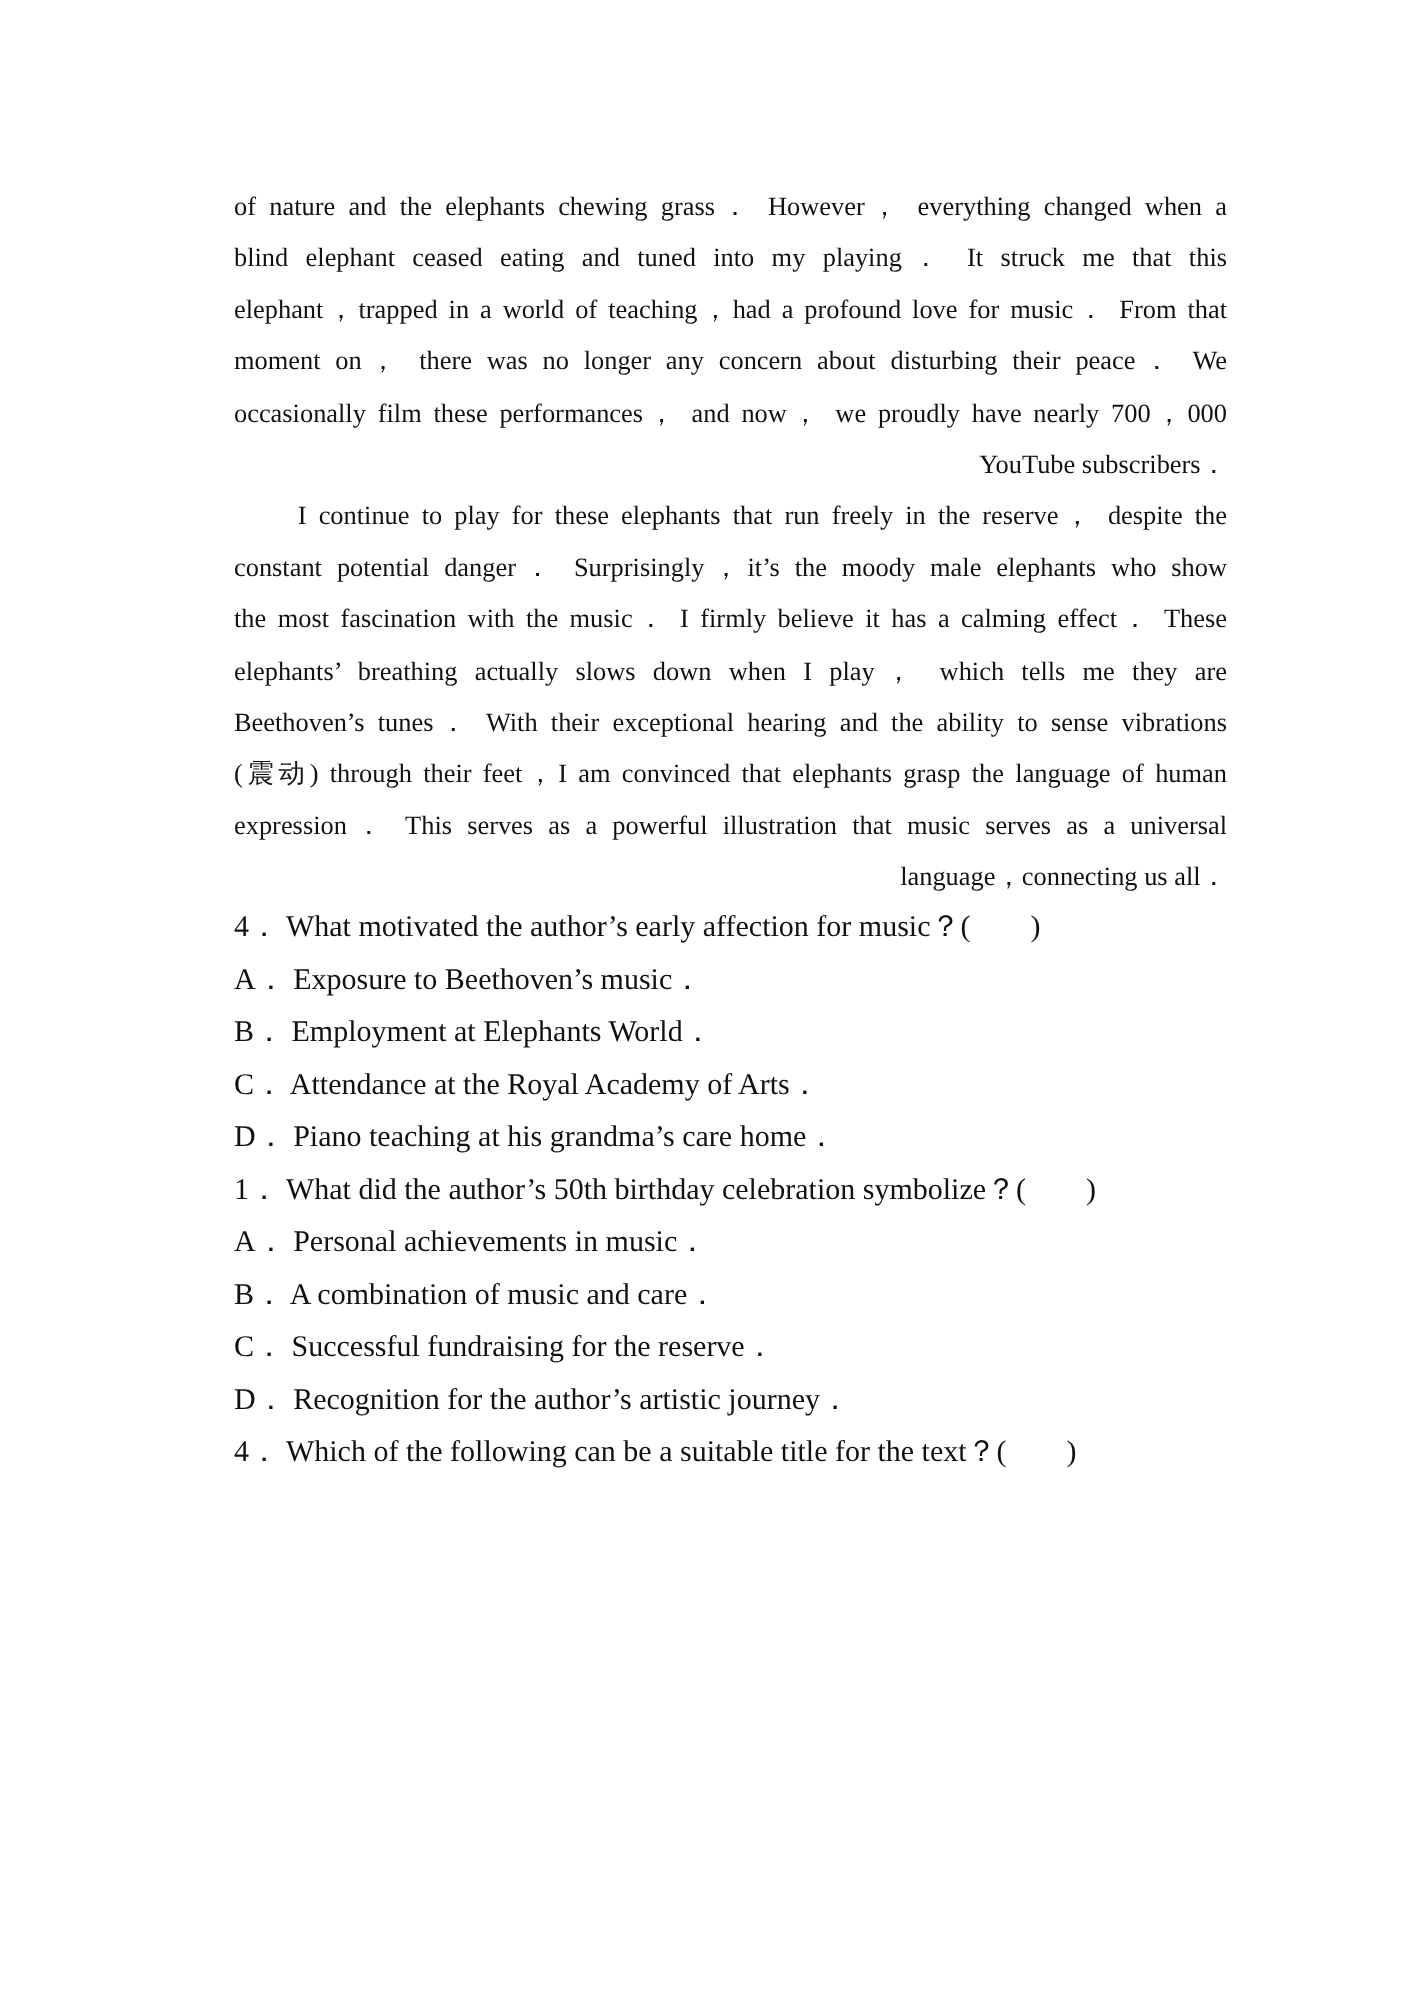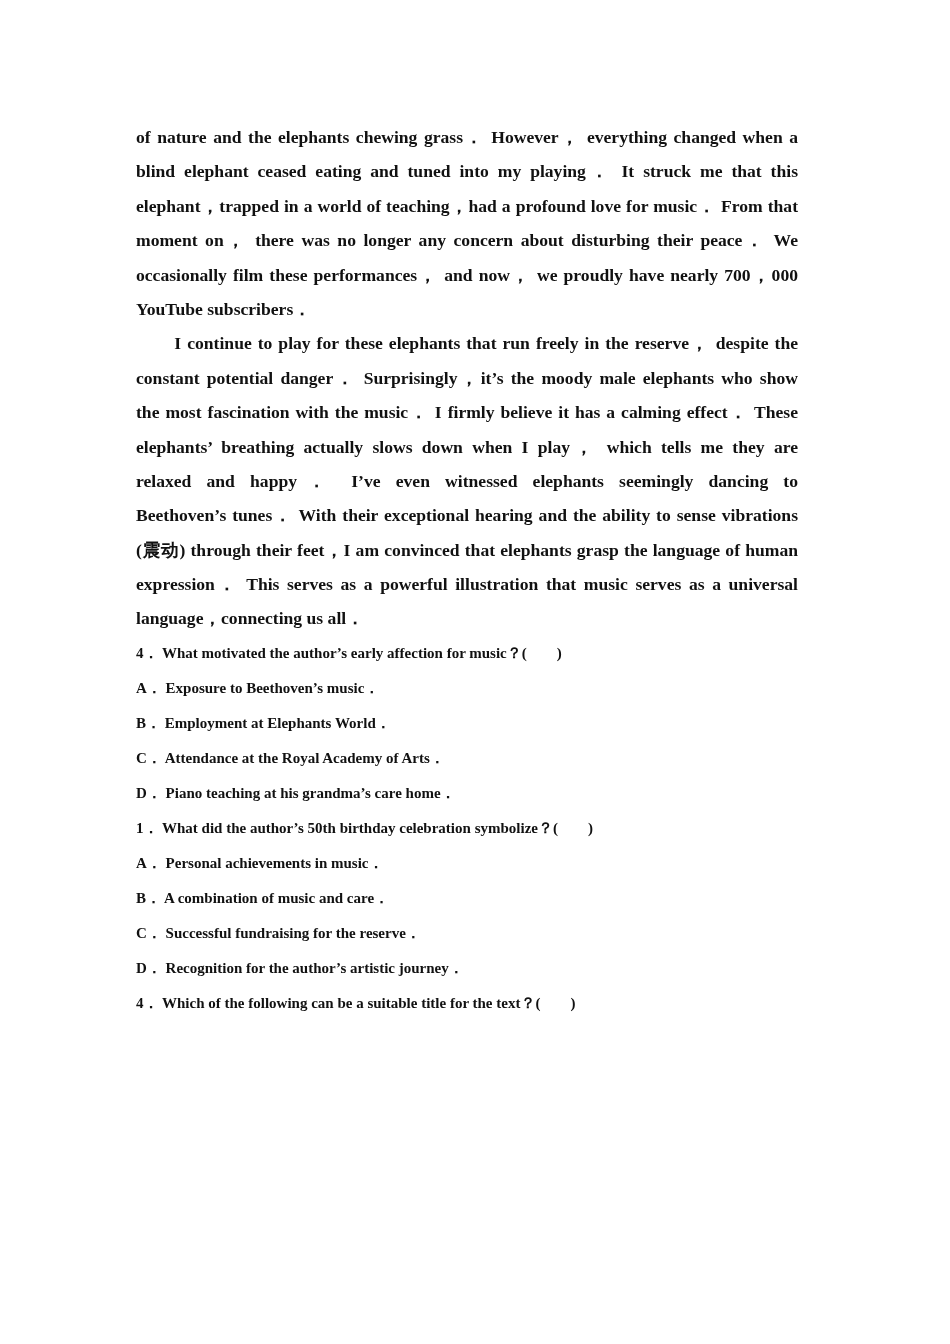--- a/index.html
+++ b/index.html
@@ -1,41 +1,40 @@
 <!DOCTYPE html>
 <html><head>
   <meta charset="utf-8">
   <style>
     html, body { margin: 0; padding: 0; background: #ffffff; }
     body { width: 950px; height: 1344px; position: relative; overflow: hidden;
            font-family: "Liberation Serif", "DejaVu Serif", serif; color: #111; }
-    .page { position: absolute; left: 136px; top: 120px; width: 662px; font-weight: bold; }
+    .page { position: absolute; left: 156px; top: 120px; width: 662px; }
     .line { height: 34.4px; line-height: 34.4px; font-size: 17.6px; white-space: nowrap; }
     .just { text-align: justify; text-align-last: justify; }
-    .left { text-align: left; }
-    .q { height: 35px; line-height: 35px; font-size: 15px; white-space: nowrap; }
+    .left { text-align: right; }
+    .q { height: 35px; line-height: 35px; font-size: 20px; white-space: nowrap; }
   </style>
 </head>
 <body>
 
 <div class="page">
   <div>
     <div class="line just">of nature and the elephants chewing grass． However， everything changed when a</div>
     <div class="line just">blind elephant ceased eating and tuned into my playing． It struck me that this</div>
     <div class="line just">elephant，trapped in a world of teaching，had a profound love for music． From that</div>
     <div class="line just">moment on， there was no longer any concern about disturbing their peace． We</div>
     <div class="line just">occasionally film these performances， and now， we proudly have nearly 700，000</div>
     <div class="line left">YouTube subscribers．</div>
   </div>
   <div>
     <div class="line just">　　I continue to play for these elephants that run freely in the reserve， despite the</div>
     <div class="line just">constant potential danger． Surprisingly，it’s the moody male elephants who show</div>
     <div class="line just">the most fascination with the music． I firmly believe it has a calming effect． These</div>
     <div class="line just">elephants’ breathing actually slows down when I play， which tells me they are</div>
-    <div class="line just">relaxed and happy． I’ve even witnessed elephants seemingly dancing to</div>
     <div class="line just">Beethoven’s tunes． With their exceptional hearing and the ability to sense vibrations</div>
     <div class="line just">(震动) through their feet，I am convinced that elephants grasp the language of human</div>
     <div class="line just">expression． This serves as a powerful illustration that music serves as a universal</div>
     <div class="line left">language，connecting us all．</div>
   </div>
 
   <div>
     <div class="q">4． What motivated the author’s early affection for music？(　　)</div>
     <div class="q">A． Exposure to Beethoven’s music．</div>
     <div class="q">B． Employment at Elephants World．</div>

